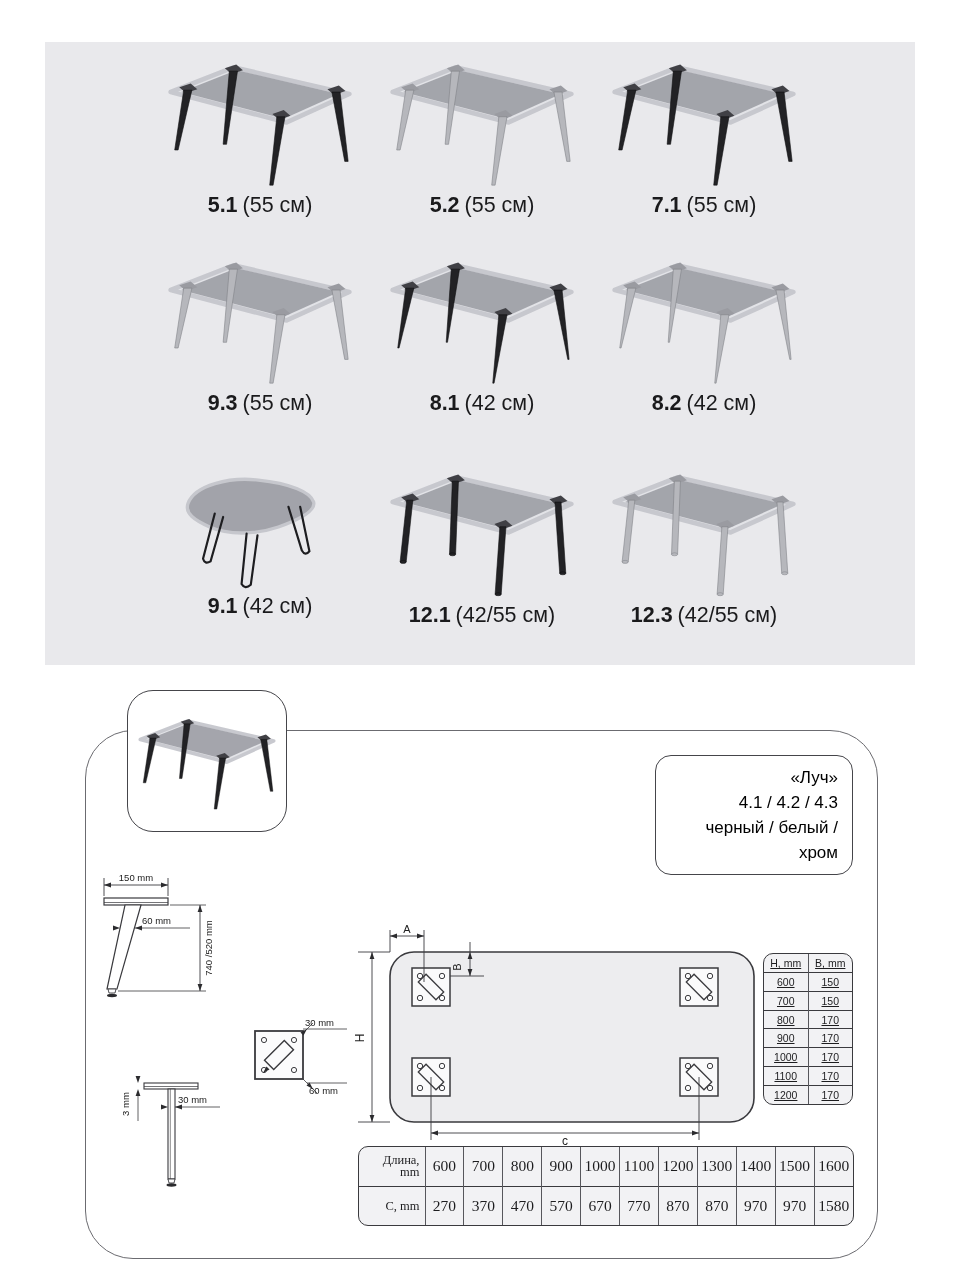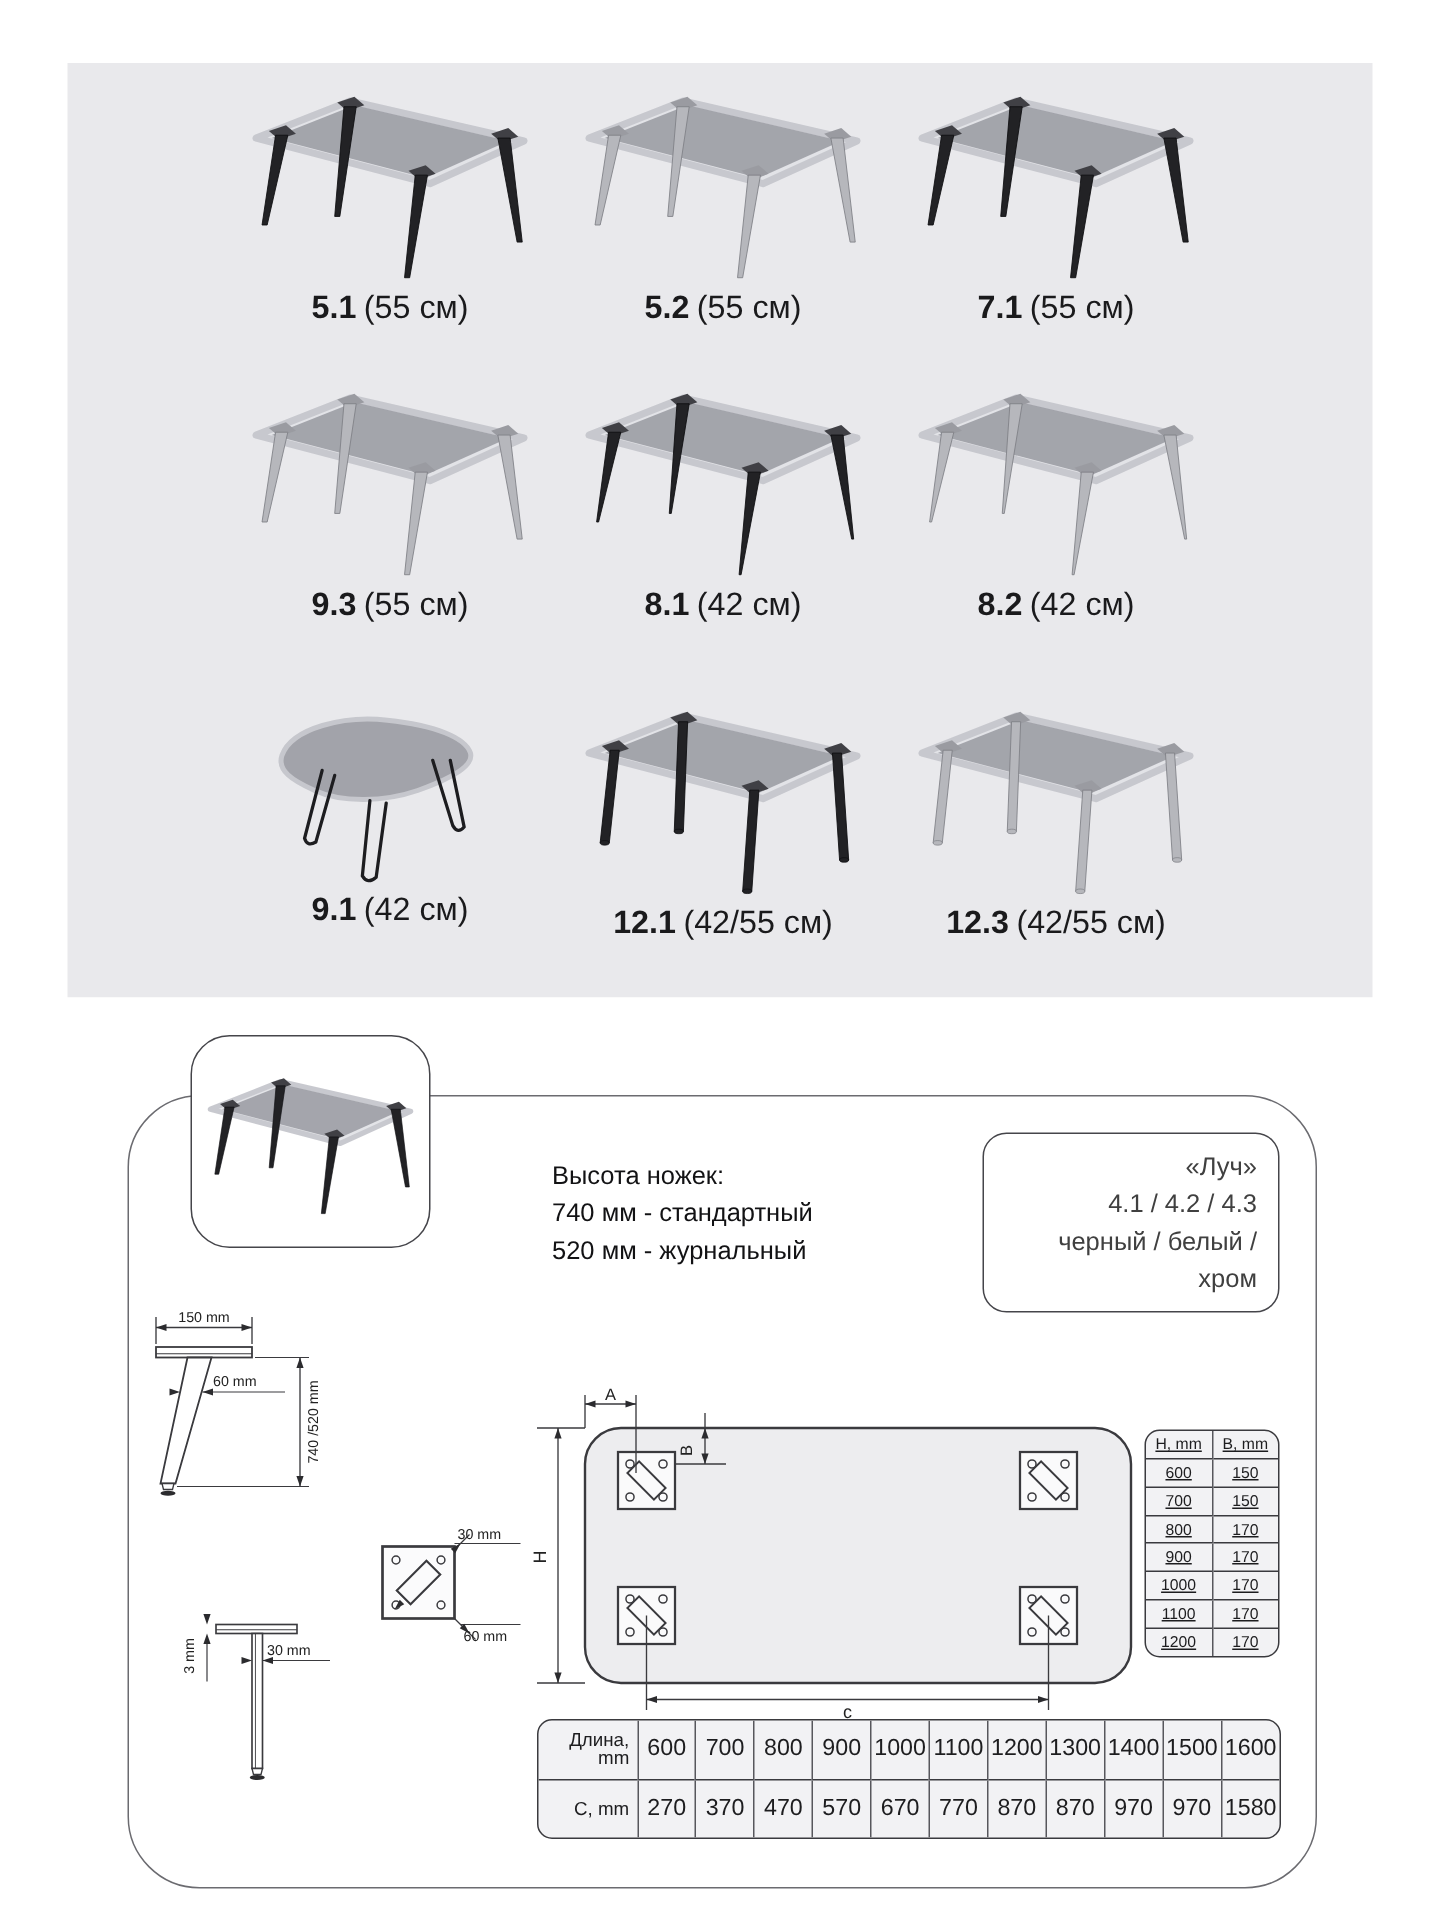--- a/index.html
+++ b/index.html
@@ -16,33 +16,33 @@
   
   .spec-section{position:absolute;left:0;top:665px;width:960px;height:615px;background:#fff;}
   .spec-border{position:absolute;left:85px;top:65px;width:791px;height:527px;
                border:1.6px solid #6b6b70;border-radius:48px;}
   .photo-box{position:absolute;left:127px;top:25px;width:158px;height:140px;background:#fff;
              border:1.6px solid #45454a;border-radius:26px;display:flex;align-items:center;
              justify-content:center;z-index:2;}
   .height-note{position:absolute;left:368px;top:106px;font-size:17px;line-height:25px;color:#121214;}
   .series-box{position:absolute;left:655px;top:90px;width:168px;padding:9px 14px;
               border:1.6px solid #45454a;border-radius:16px;text-align:right;font-size:17px;
-              line-height:25px;color:#404040;background:#fff;}
+              line-height:25px;color:#000000;background:#fff;}
   .drw{position:absolute;}
   
   .spec-table{position:absolute;border:1.8px solid #3a3a3e;border-radius:10px;overflow:hidden;
               background:#f2f2f4;}
   .spec-table table{border-collapse:collapse;width:100%;height:100%;table-layout:fixed;}
   .spec-table td{text-align:center;color:#1d1d1f;padding:0;}
   .spec-table tr + tr td{border-top:1.4px solid #3a3a3e;}
   .spec-table td + td{border-left:1px solid #57575c;}
   .hb-table{left:763px;top:288px;width:88px;height:150px;}
   .hb-table td{font-size:10.5px;height:17px;text-decoration:underline;}
   .dims-table{left:358px;top:481px;width:494px;height:78px;}
-  .dims-table td{font-size:15.5px;height:25px;}
+  .dims-table td{font-size:15.5px;height:25px;font-family:Liberation Serif, serif;}
   .dims-table td.lbl{font-size:12.5px;text-align:right;padding-right:5px;line-height:12px;}
 </style>
 </head>
 <body>
 
 <div class="page">
 
   <section class="top-panel">
     <div class="products-grid" id="productsGrid">
         <div class="product">
@@ -216,25 +216,20 @@
           <polygon points="63,19 75,15 82,21 70,25" fill="#404045"></polygon>
           <polygon points="113,67 125,63 132,69 120,73" fill="#404045"></polygon>
           <polygon points="171,41 183,37 190,43 178,47" fill="#404045"></polygon>
           <polygon points="19.7,42 28.3,42 13.8,105 10.2,105" fill="#222225" stroke="#0d0d0f" stroke-width="0.6"></polygon>
           <polygon points="67.7,22 76.3,22 64.8,99 61.2,99" fill="#222225" stroke="#0d0d0f" stroke-width="0.6"></polygon>
           <polygon points="117.7,70 126.3,70 113.8,142 110.2,142" fill="#222225" stroke="#0d0d0f" stroke-width="0.6"></polygon>
           <polygon points="175.7,44 184.3,44 192.8,117 189.2,117" fill="#222225" stroke="#0d0d0f" stroke-width="0.6"></polygon>
         </svg>
       </div>
 
-    <div class="height-note">
-      <div>Высота ножек:</div>
-      <div>740 мм - стандартный</div>
-      <div>520 мм - журнальный</div>
-    </div>
 
     <div class="series-box">
       <div>«Луч»</div>
       <div>4.1 / 4.2 / 4.3</div>
       <div>черный / белый / хром</div>
     </div>
 
     <svg class="drw" style="left:92px;top:205px" width="125" height="145" viewBox="0 0 125 145">
       <g stroke="#3a3a3e" fill="none" stroke-width="0.9">
         <line x1="12" y1="8" x2="12" y2="26"></line>

